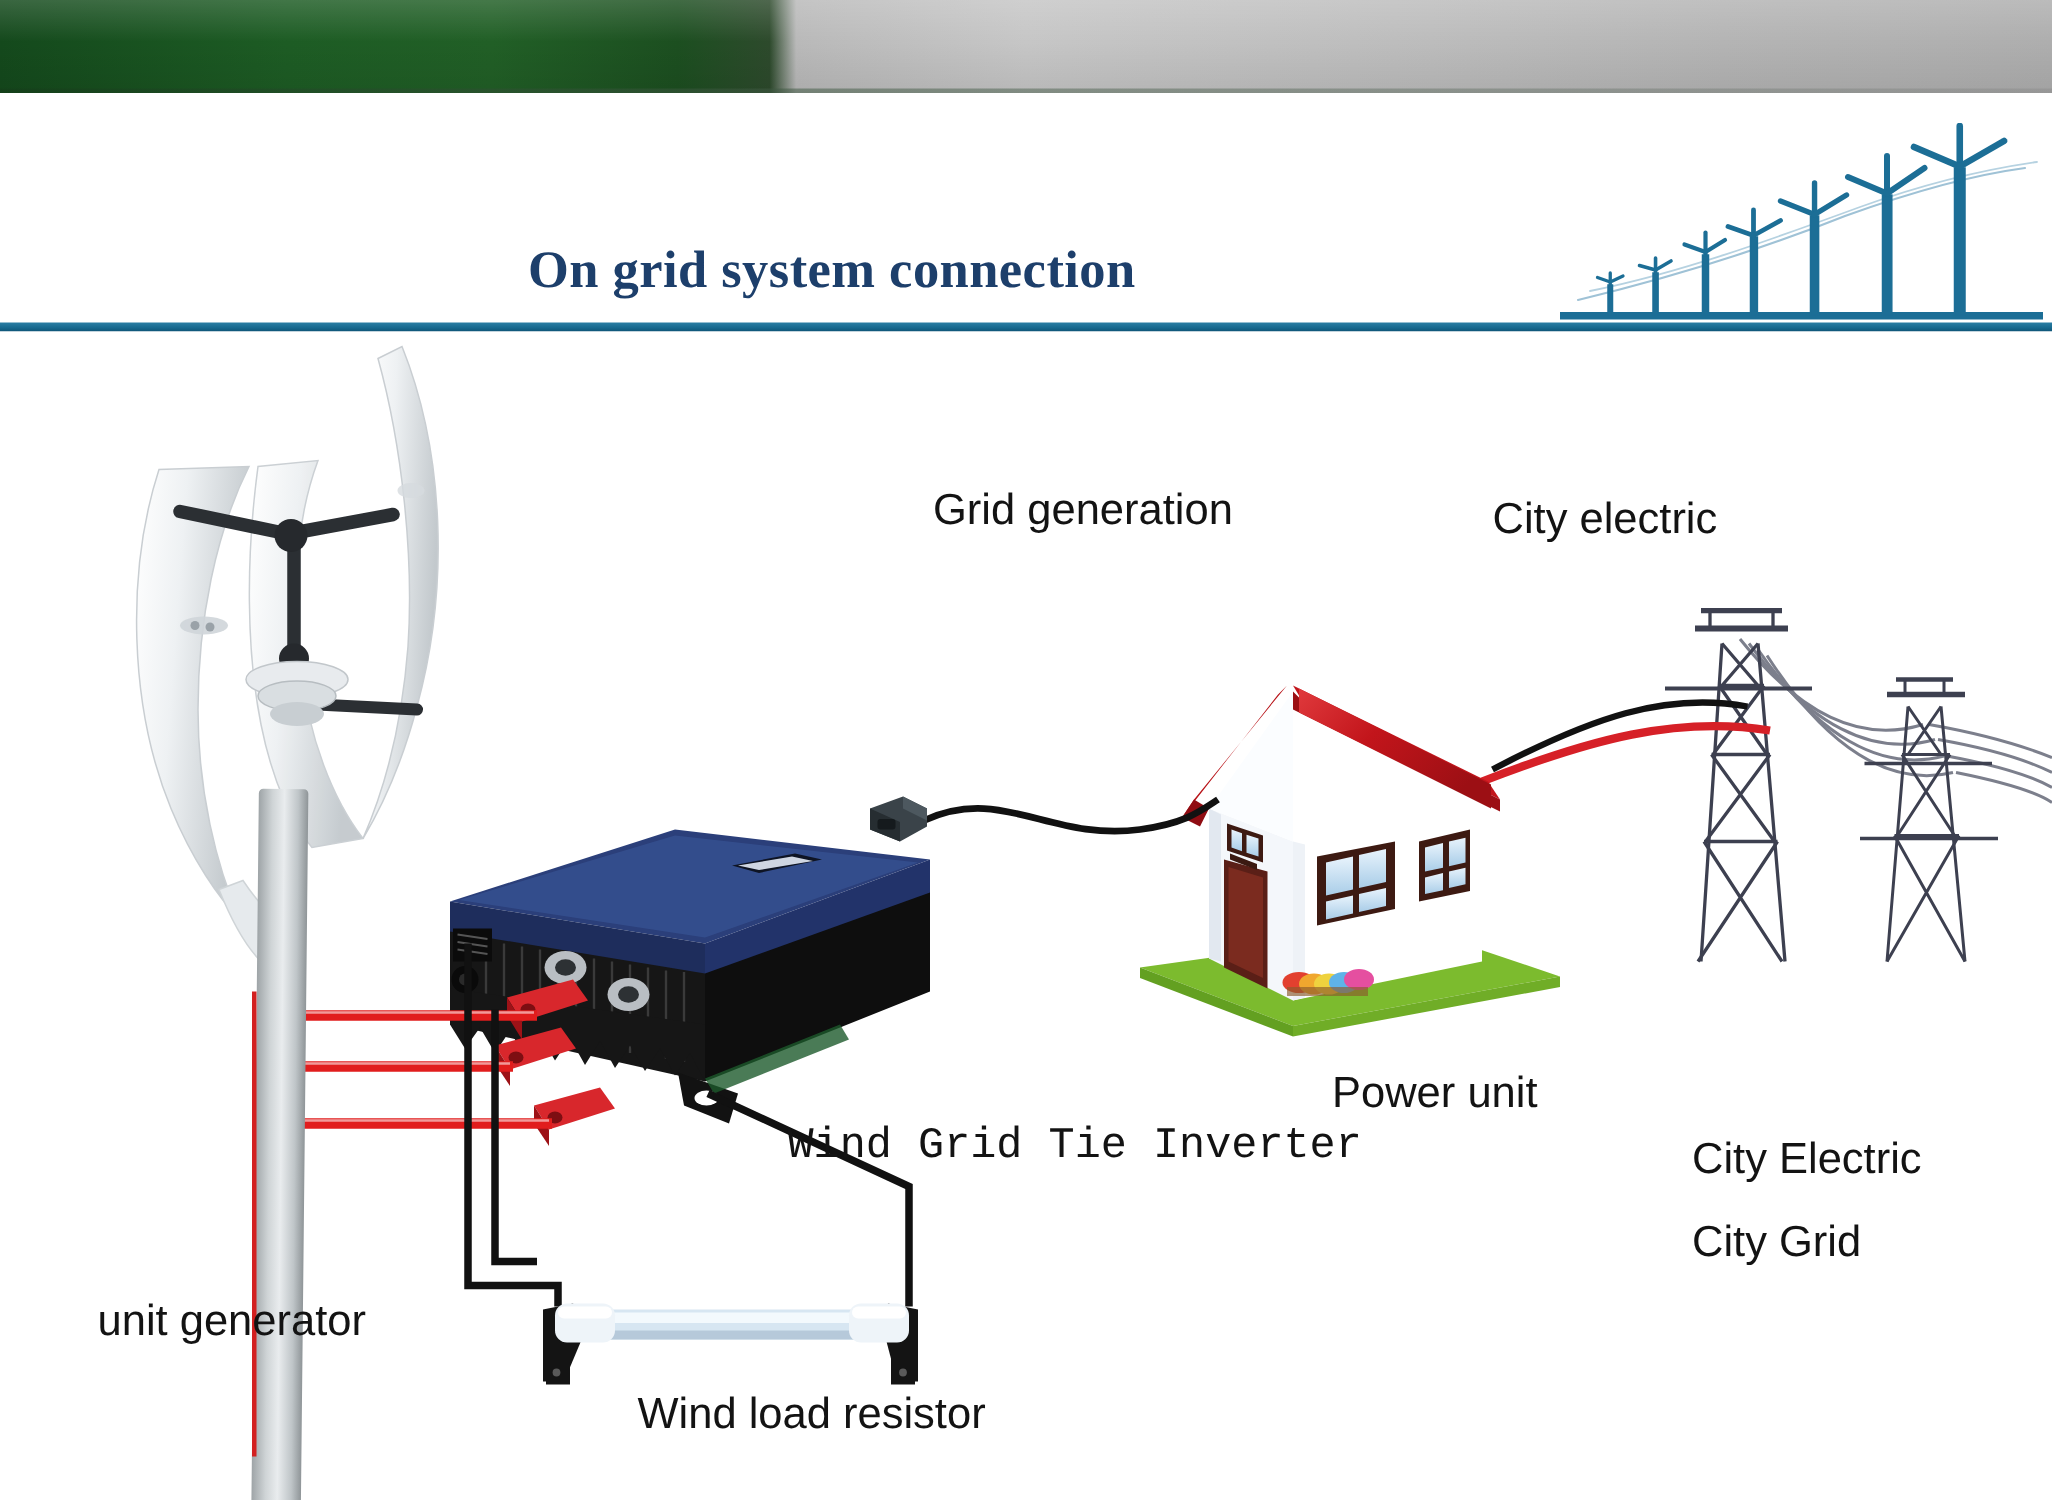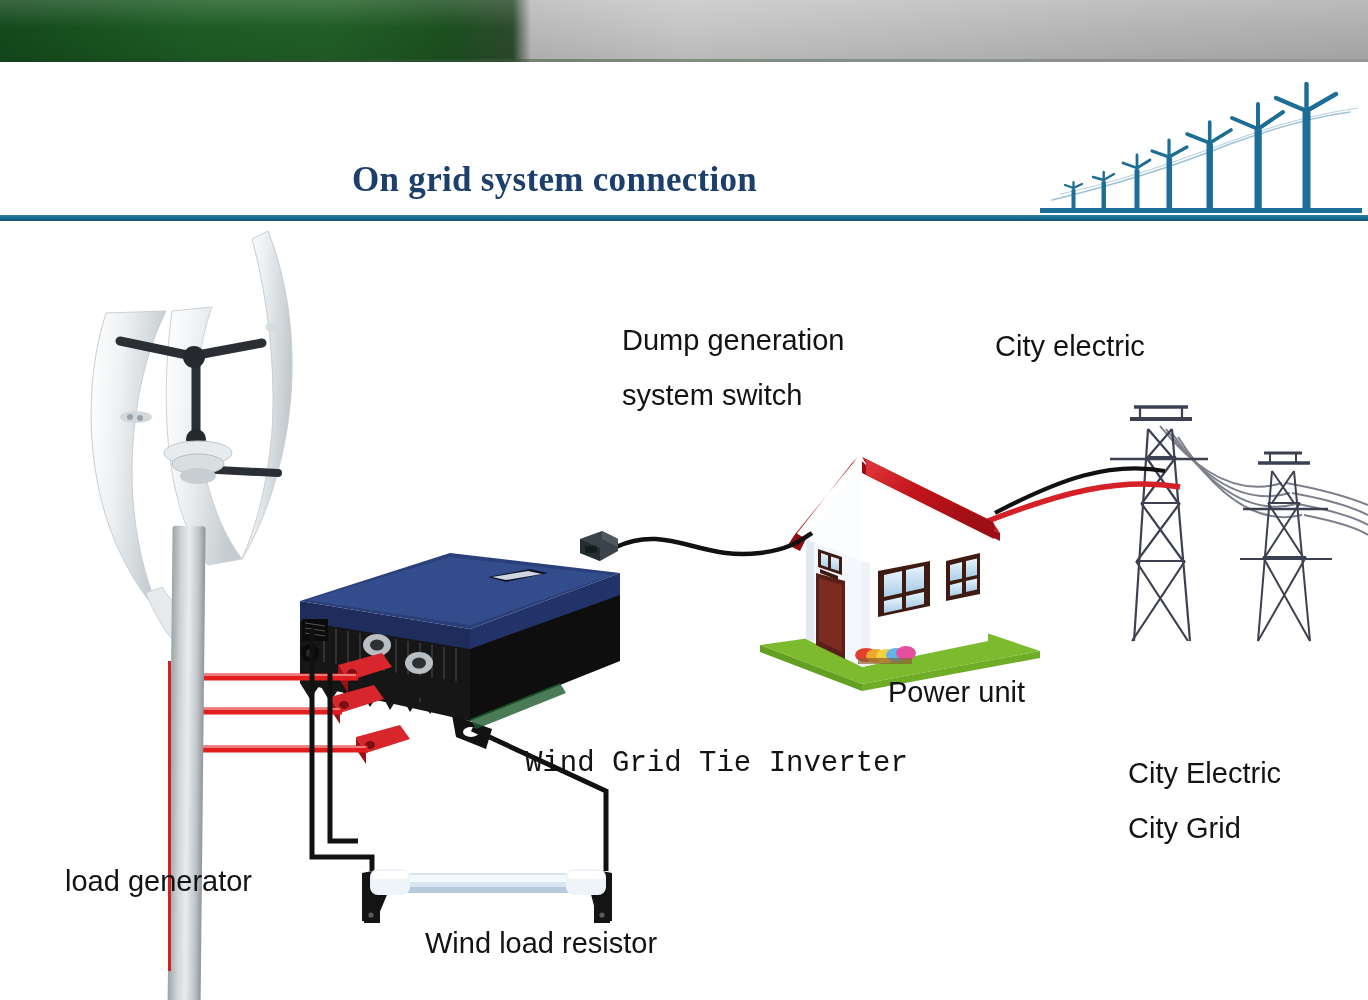--- a/index.html
+++ b/index.html
@@ -30,21 +30,21 @@
   .layer{position:absolute;left:0;top:0;width:1368px;height:779px;}
 
   
   .lbl{position:absolute;color:#131313;font-family:"Liberation Sans",sans-serif;
     font-size:29px;line-height:1.1;white-space:nowrap;}
   .lbl.l2{line-height:1.9;}
 
   #lbl-pgs{left:622px;top:92px;}
   #lbl-ces{left:995px;top:98px;}
   #lbl-wgti{left:525px;top:527px;font-family:Liberation Mono, monospace;}
-  #lbl-pu{left:888px;top:456px;}
+  #lbl-pu{left:888px;top:493px;}
   #lbl-cepg{left:1128px;top:525px;}
   #lbl-wg{left:65px;top:645px;}
   #lbl-dlr{left:425px;top:707px;}
 
   
   .mast{position:absolute;left:170px;top:305px;width:33px;height:495px;
     background:linear-gradient(90deg,#9ea4a7 0%,#cfd4d6 28%,#e9ecee 52%,#bfc5c8 80%,#8f9598 100%);
     border-radius:3px;transform:rotate(.6deg);}
   .mast-red{position:absolute;left:168px;top:440px;width:3px;height:310px;background:#d32020;}
 </style>
@@ -400,35 +400,34 @@
       <ellipse cx="90" cy="196" rx="16" ry="6" fill="#cfd5d9" opacity=".9"></ellipse>
       <circle cx="84" cy="196" r="3" fill="#9aa2a8"></circle>
         <circle cx="94" cy="197" r="3" fill="#9aa2a8"></circle>
       <ellipse cx="228" cy="106" rx="9" ry="5" fill="#d6dbdf" opacity=".8"></ellipse>
     </svg>
 
     <div class="mast"></div>
     <div class="mast-red"></div>
 
     <div class="lbl l2" id="lbl-pgs">
-      <div>Dump generation</div>
-      <div>system switch</div>
+      <div>Grid generation</div>
     </div>
 
     <div class="lbl l2" id="lbl-ces">
       <div>City electric</div>
     </div>
 
     <div class="lbl" id="lbl-wgti">Wind Grid Tie Inverter</div>
 
     <div class="lbl" id="lbl-pu">Power unit</div>
 
     <div class="lbl l2" id="lbl-cepg">
       <div>City Electric</div>
       <div>City Grid</div>
     </div>
 
-    <div class="lbl" id="lbl-wg">load generator</div>
+    <div class="lbl" id="lbl-wg">unit generator</div>
 
     <div class="lbl" id="lbl-dlr">Wind load resistor</div>
 
   </div>
 </div>
 
 </body></html>

